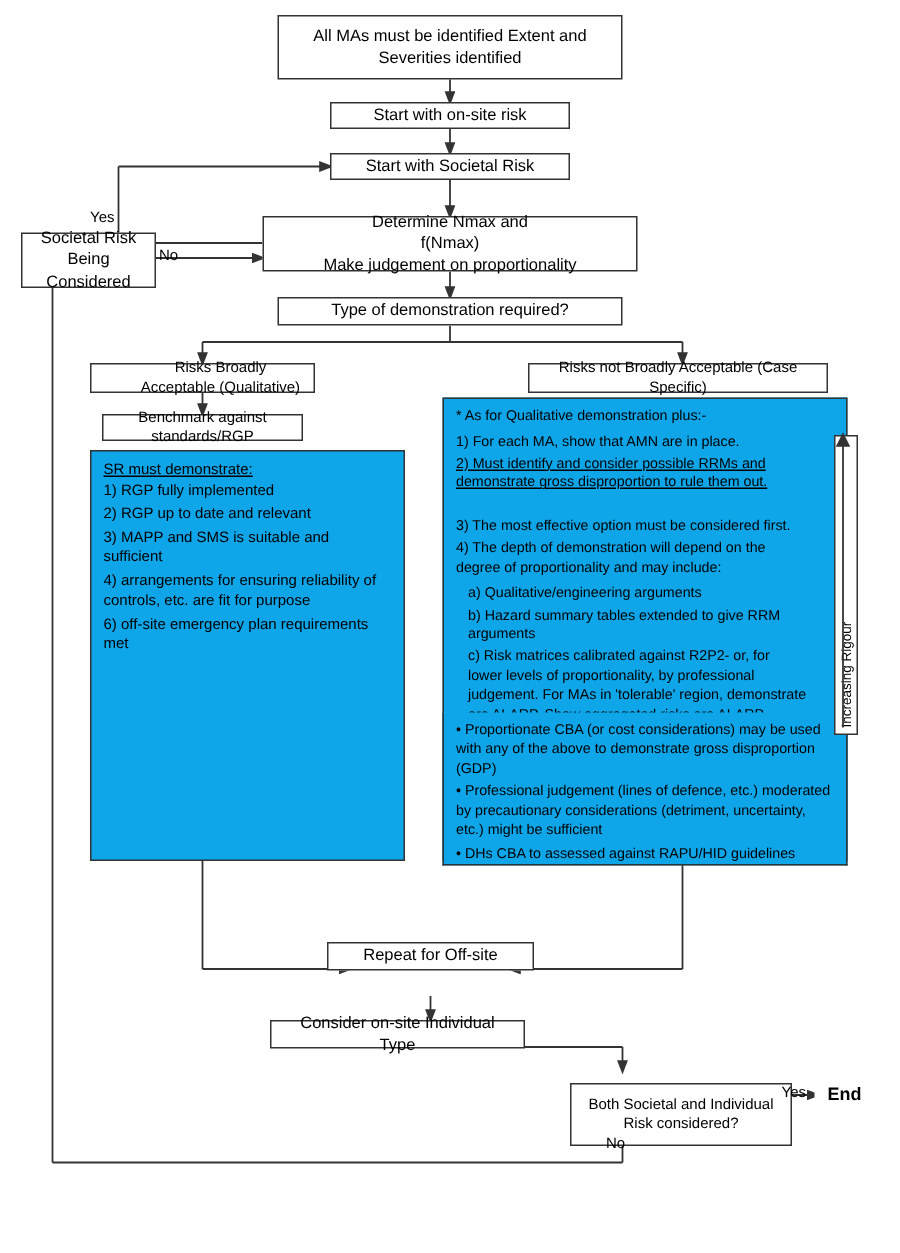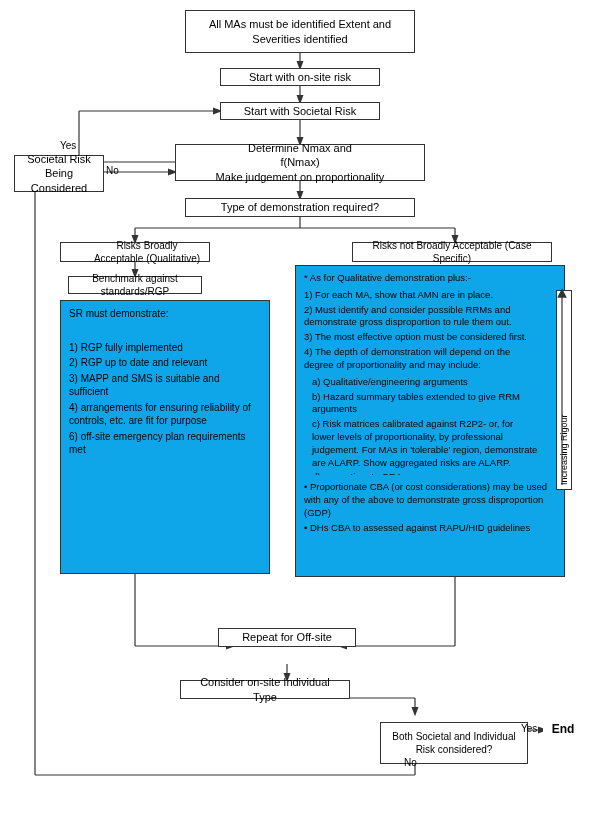--- a/index.html
+++ b/index.html
@@ -163,45 +163,46 @@
 
   <div class="box" style="left:352px; top:242px; width:200px; height:20px; font-size:10px;">
     <span>Risks not Broadly Acceptable (Case Specific)</span>
   </div>
 
   <div class="box" style="left:68px; top:276px; width:134px; height:18px; font-size:10px;">
     <span>Benchmark against standards/RGP</span>
   </div>
 
   <div class="content-box" style="left:60px; top:300px; width:210px; height:274px; font-size:10px;">
-    <div style="margin-bottom:20px;">SR must demonstrate:</div>
+    <div style="margin-bottom:0;text-decoration:underline;">SR must demonstrate:</div>
     <div>1) RGP fully implemented</div>
     <div style="margin-top:2px;">2)  RGP up to date and relevant</div>
     <div style="margin-top:2px;">3) MAPP and SMS is suitable and sufficient</div>
     <div style="margin-top:2px;">4)  arrangements for ensuring reliability of controls, etc. are fit for purpose</div>
     <div style="margin-top:2px;">6)  off-site emergency plan requirements met</div>
   </div>
 
   <div class="content-box" style="left:295px; top:265px; width:270px; height:309px; font-size:9.5px; padding-right:26px;">
     <div style="margin-bottom:4px; font-weight:normal;">* As for Qualitative demonstration plus:-</div>
     <div style="margin-bottom:2px;">1) For each MA, show that AMN are in place.</div>
-    <div style="margin-bottom:2px;">2) Must identify and consider possible RRMs and demonstrate gross disproportion to rule them out.</div>
+    <div style="margin-bottom:16px;text-decoration:underline;">2) Must identify and consider possible RRMs and demonstrate gross disproportion to rule them out.</div>
     <div style="margin-bottom:2px;">3) The most effective option must be considered first.</div>
     <div style="margin-bottom:4px;">4) The depth of demonstration will depend on the degree of proportionality and may include:</div>
     <div style="margin-left:8px; margin-bottom:2px;">a) Qualitative/engineering arguments</div>
     <div style="margin-left:8px; margin-bottom:2px;">b) Hazard summary tables extended to give RRM arguments</div>
     <div style="margin-left:8px; margin-bottom:2px;">c) Risk matrices calibrated against R2P2- or, for lower levels of proportionality, by professional judgement. For MAs in 'tolerable' region, demonstrate are ALARP. Show aggregated risks are ALARP.</div>
     <div style="margin-left:8px; margin-bottom:4px;">d) proportionate QRA</div>
   </div>
 
   <div class="content-box" style="left:295px; top:574px; width:240px; height:0px; overflow:visible; border:none; padding:0;">
   </div>
 
   <div class="content-box" style="left:295px; top:475px; width:270px; height:102px; border-top:none; font-size:9.5px; padding-right:10px;">
     <div style="margin-bottom:3px;">• Proportionate CBA (or cost considerations) may be used with any of the above to demonstrate gross disproportion (GDP)</div>
+    <div style="margin-bottom:3px;">• Professional judgement  (lines of defence, etc.) moderated by precautionary considerations (detriment, uncertainty, etc.) might be sufficient</div>
     <div>• DHs CBA to assessed against RAPU/HID guidelines</div>
   </div>
 
   <div class="vert-text" style="left:556px; top:290px; height:200px; font-size:9px;">
     <span>Increasing Rigour</span>
   </div>
 
   <svg style="position:absolute; left:554px; top:285px; width:16px; height:210px; pointer-events:none;">
     <defs>
       <marker id="arrow2" markerWidth="8" markerHeight="8" refX="4" refY="4" orient="auto">

